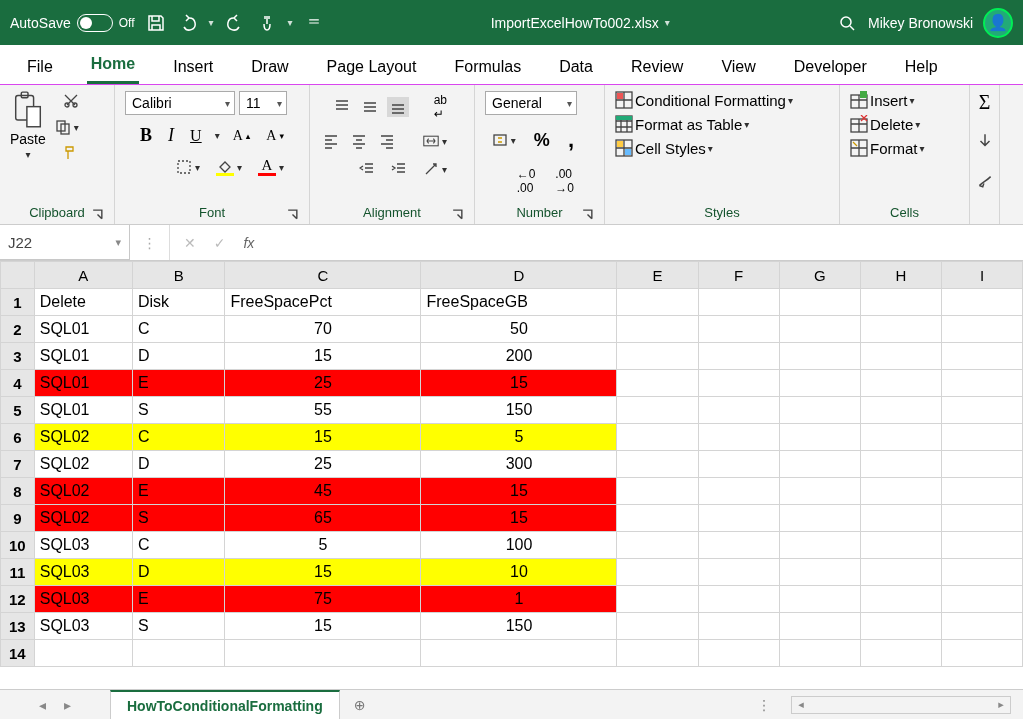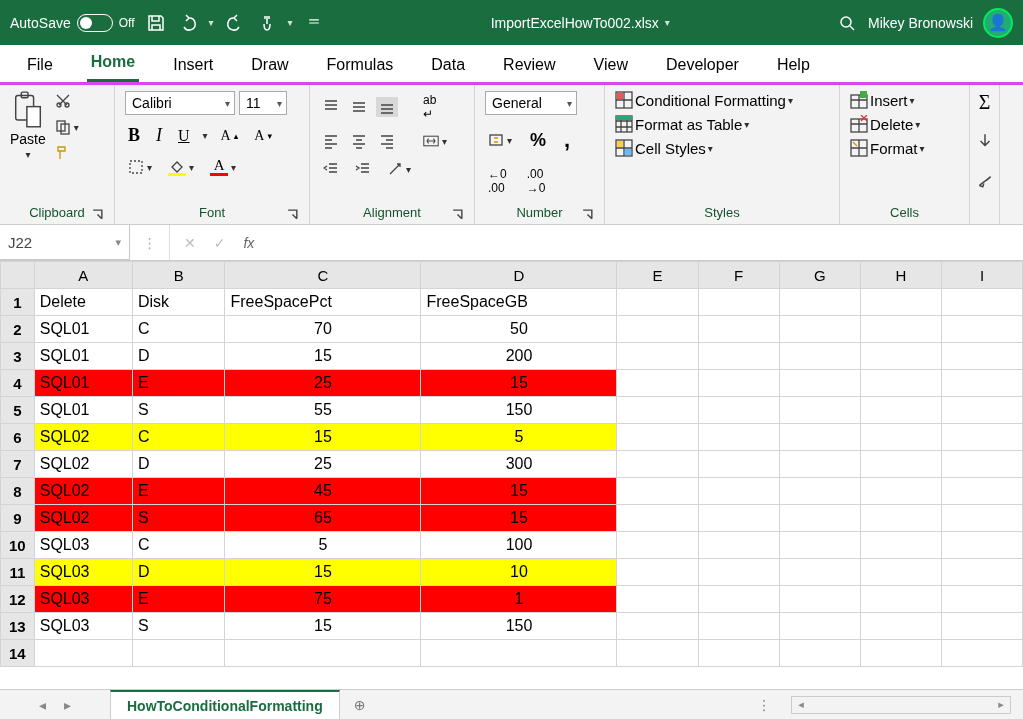--- a/index.html
+++ b/index.html
@@ -14,34 +14,34 @@
     .autosave-pill { display:flex; align-items:center; gap:6px; }
     .autosave-switch { width:36px; height:18px; border:1px solid #fff; border-radius:9px; position:relative; }
     .autosave-knob { position:absolute; left:2px; top:2px; width:12px; height:12px; border-radius:50%; background:#fff; }
     .qat-icon { width:22px; height:22px; display:flex; align-items:center; justify-content:center; }
     .avatar { width:30px; height:30px; border-radius:50%; background:#2a7; display:flex; align-items:center; justify-content:center; font-size:16px; border:2px solid #0e5; }
     .titlebar svg { stroke:#fff; fill:none; stroke-width:1.5; }
     .caret { font-size:10px; opacity:.8; }
     .filename-wrap{display:flex;align-items:center;gap:6px;}
 
     
-    .tabs { height: 40px; display:flex; align-items:flex-end; background:#fff; border-bottom:3px solid #d946ef; padding:0 15px 0 23px; gap:30px; }
+    .tabs { height: 40px; display:flex; align-items:flex-end; background:#fff; border-bottom:1px solid #d946ef; padding:0 15px 0 23px; gap:30px; }
     .tab { padding: 6px 4px 8px 4px; cursor:pointer; font-size:16px; }
     .tab.active { color:#1a6d3f; border-bottom:3px solid #1a6d3f; font-weight:600; }
 
     
     .ribbon { height: 140px; background:#f3f3f3; display:flex; border-bottom:1px solid #ccc; }
     .ribbon-group { border-right:1px solid #d5d5d5; padding:6px 10px 2px 10px; display:flex; flex-direction:column; justify-content:space-between; position:relative; }
     .ribbon-group-label { text-align:center; font-size:13px; color:#14532d; padding-bottom:2px; display:flex; align-items:center; justify-content:center; position:relative; }
     .dlg-launch { position:absolute; right:0; bottom:1px; width:13px; height:13px; }
     .dlg-launch svg{stroke:#666;fill:none;stroke-width:1;}
     .ribbon-body { display:flex; gap:6px; align-items:flex-start; flex:1; }
     .rbtn { display:flex; align-items:center; gap:3px; padding:2px 3px; cursor:pointer; font-size:14px; }
     .rbtn.small svg { width:16px; height:16px; }
-    .stack { display:flex; flex-direction:column; gap:6px; align-items:flex-start; }
+    .stack { display:flex; flex-direction:column; gap:6px; align-items:flex-end; }
     .row { display:flex; gap:4px; align-items:center; }
     .font-select{height:24px;border:1px solid #aaa;background:#fff;padding:0 18px 0 6px;font-size:14px;position:relative;display:inline-flex;align-items:center;}
     .font-select.name{width:110px;}
     .font-select.size{width:48px;}
     .font-select::after{content:"▾";position:absolute;right:4px;font-size:10px;color:#555;}
     .bold{font-weight:bold;font-family:"Times New Roman",serif;font-size:18px;}
     .italic{font-style:italic;font-family:"Times New Roman",serif;font-size:18px;}
     .underline{text-decoration:underline;font-family:"Times New Roman",serif;font-size:16px;}
     .colorbtn{display:inline-flex;flex-direction:column;align-items:center;line-height:1;}
     .colorbtn .bar{height:3px;width:18px;}
@@ -141,20 +141,21 @@
     <span>Mikey Bronowski</span>
     <span class="avatar">👤</span>
   </div>
 </div>
 
 <div class="tabs" id="tabs">
     <div class="tab">File</div>
     <div class="tab active">Home</div>
     <div class="tab">Insert</div>
     <div class="tab">Draw</div>
+    <div class="tab">Page Layout</div>
     <div class="tab">Formulas</div>
     <div class="tab">Data</div>
     <div class="tab">Review</div>
     <div class="tab">View</div>
     <div class="tab">Developer</div>
     <div class="tab">Help</div>
   </div>
 
 <div class="ribbon">
 

